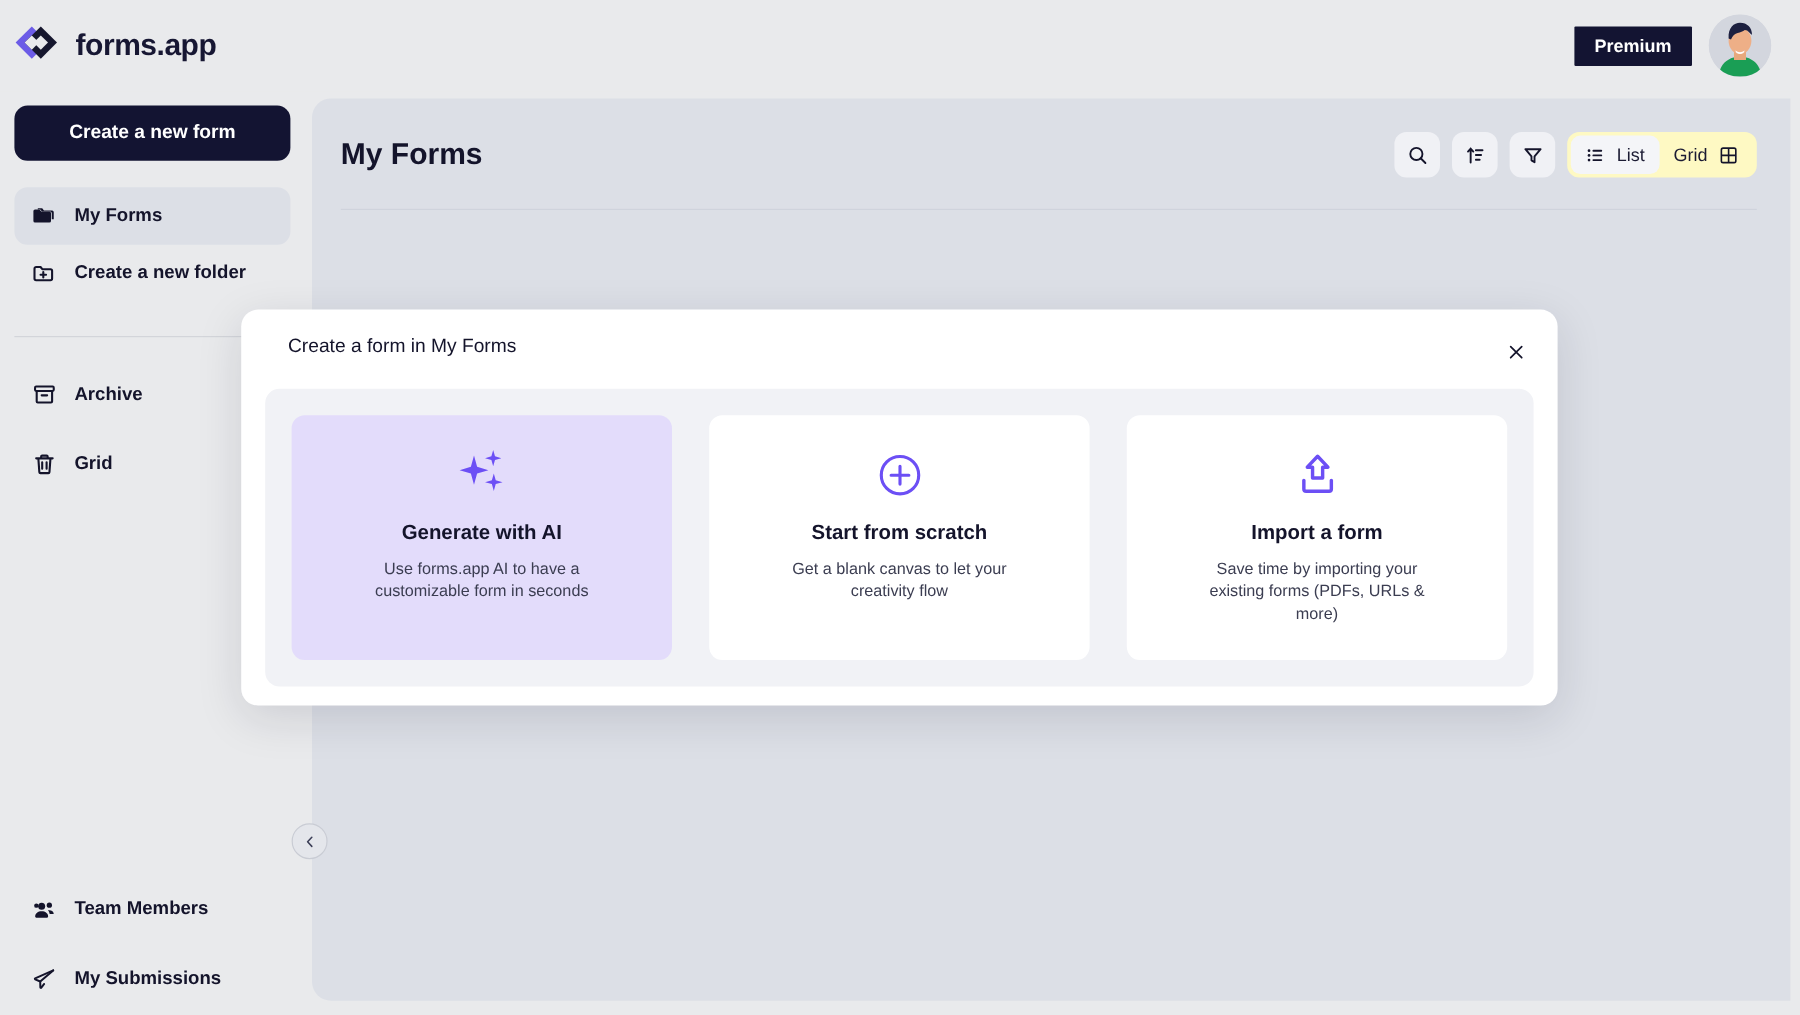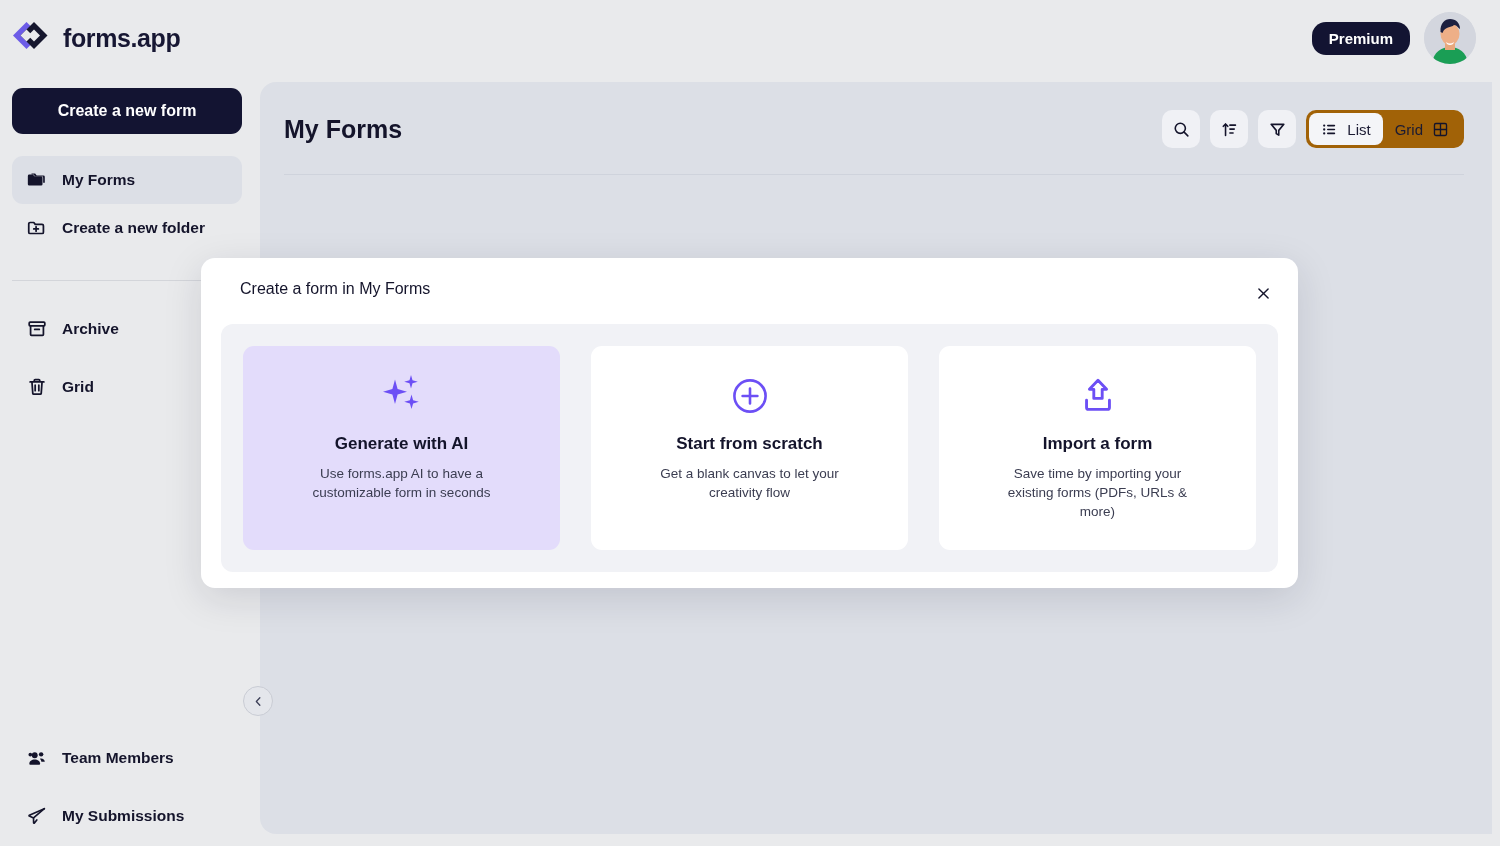--- a/index.html
+++ b/index.html
@@ -20,21 +20,21 @@
   }
   .brand { display: flex; align-items: center; gap: 11px; text-align: right; }
   .brand-logo { width: 40px; height: 40px; display: block; }
   .brand-text {
     font-size: 25px; font-weight: bold; color: #171733; letter-spacing: -0.4px;
   }
   .topbar-right { display: flex; align-items: center; gap: 14px; }
   .premium-btn {
     background: #131432; color: #ffffff;
     font-size: 15px; font-weight: bold;
-    padding: 9px 17px; border-radius: 14px; border: none;
+    padding: 9px 17px; border-radius: 1px; border: none;
     cursor: pointer; line-height: 1;
   }
   .avatar {
     width: 52px; height: 52px; border-radius: 50%;
     background: #d3d6de; overflow: hidden; position: relative; display: block;
   }
 
   
   .sidebar {
     position: absolute; top: 76px; left: 0; width: 254px; height: 770px;
@@ -73,21 +73,21 @@
     padding: 0 0 0 0;
   }
   .page-title { font-size: 25px; font-weight: bold; color: #14142b; }
   .tools { display: flex; align-items: center; gap: 10px; }
   .tool-btn {
     width: 38px; height: 38px; border-radius: 10px; background: #f0f1f5;
     border: none; cursor: pointer;
     display: flex; align-items: center; justify-content: center;
   }
   .seg {
-    display: flex; align-items: center; background: #a16207;
+    display: flex; align-items: center; background: #fef9c3;
     border-radius: 10px; padding: 3px; gap: 0;
   }
   .seg-item {
     display: flex; align-items: center; gap: 9px;
     height: 32px; padding: 0 12px; border-radius: 8px;
     font-size: 15px; color: #1b1b33; cursor: pointer; border: none;
     background: transparent;
   }
   .seg-item.sel { background: #f4f5f8; }
   .main-rule {

